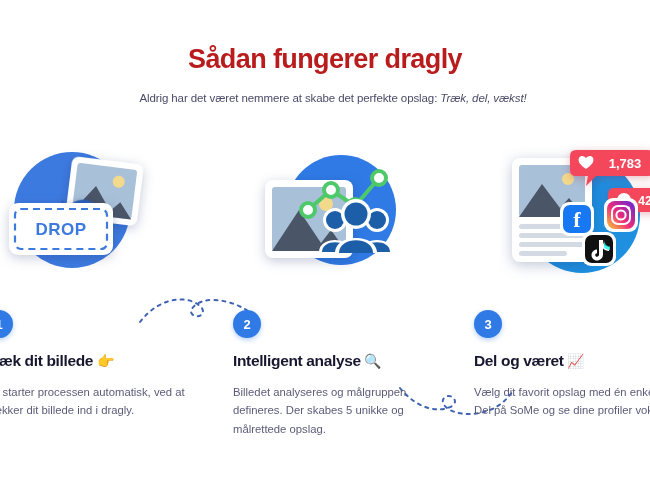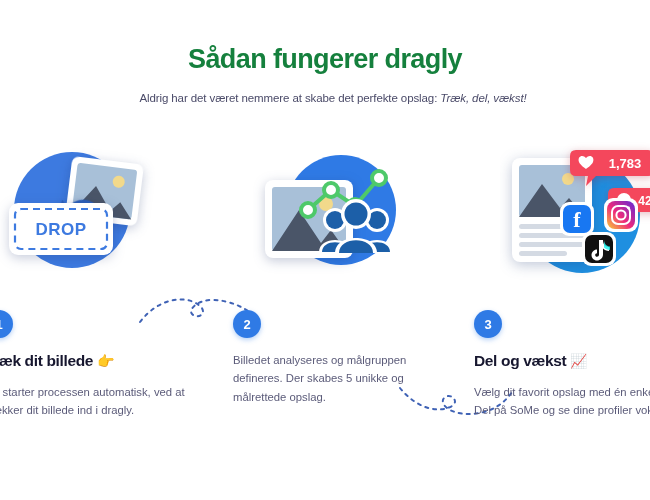--- a/index.html
+++ b/index.html
@@ -8,21 +8,21 @@
     background:#ffffff;
     font-family:"Liberation Sans", sans-serif;
     position:relative;
   }
 
   
   .header { text-align:center; padding-top:44px; }
   .page-title {
     font-size:27px;
     font-weight:bold;
-    color:#15803d;
+    color:#b91c1c;
     letter-spacing:-0.6px;
   }
   .page-subtitle {
     margin-top:17px;
     font-size:11.5px;
     color:#4a4a68;
     letter-spacing:-0.1px;
     margin-left:16px;
   }
   .page-subtitle .emph { font-style:italic; }
@@ -237,24 +237,28 @@
     <div class="step-badge">1</div>
     <div class="step-heading">
       <span>Træk dit billede</span>
       <span class="em">👉</span>
     </div>
     <div class="step-body">Du starter processen automatisk, ved at trækker dit billede ind i dragly.</div>
   </div>
 
   <div class="step step-2">
     <div class="step-badge">2</div>
+    <div class="step-heading">
+      <span>Intelligent analyse</span>
+      <span class="em">🔍</span>
+    </div>
     <div class="step-body">Billedet analyseres og målgruppen defineres. Der skabes 5 unikke og målrettede opslag.</div>
   </div>
 
   <div class="step step-3">
     <div class="step-badge">3</div>
     <div class="step-heading">
-      <span>Del og vækst</span>
+      <span>Del og været</span>
       <span class="em">📈</span>
     </div>
     <div class="step-body">Vælg dit favorit opslag med én enkelt klik. Del på SoMe og se dine profiler vokse.</div>
   </div>
 </div>
 
 </body></html>

